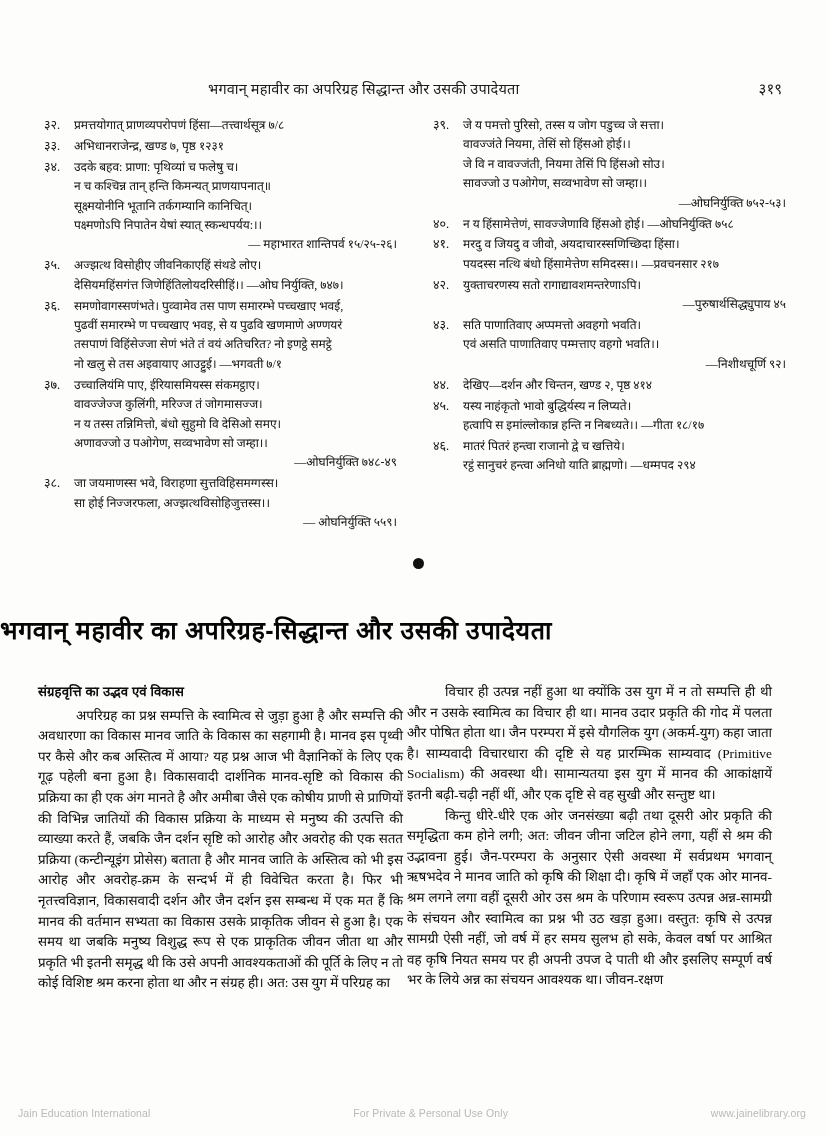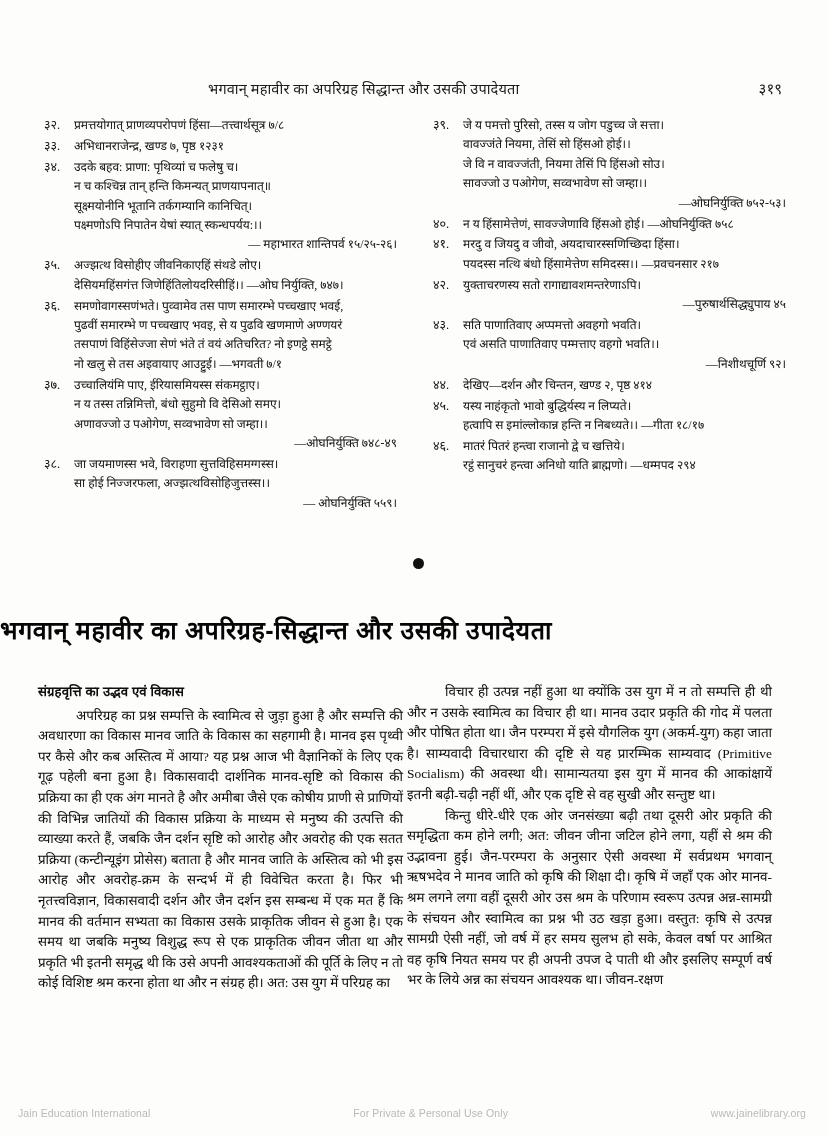--- a/index.html
+++ b/index.html
@@ -207,20 +207,21 @@
             <div class="fn-line">समणोवागस्सणंभते। पुव्वामेव तस पाण समारम्भे पच्चखाए भवई,</div>
             <div class="fn-line">पुढवीं समारम्भे ण पच्चखाए भवइ, से य पुढवि खणमाणे अण्णयरं</div>
             <div class="fn-line">तसपाणं विहिंसेज्जा सेणं भंते तं वयं अतिचरित? नो इणट्ठे समट्ठे</div>
             <div class="fn-line">नो खलु से तस अइवायाए आउट्टुई। —भगवती ७/१</div>
           </div>
         </div>
         <div class="fn-item">
           <div class="fn-num">३७.</div>
           <div class="fn-body">
             <div class="fn-line">उच्चालियंमि पाए, ईरियासमियस्स संकमट्ठाए।</div>
+            <div class="fn-line">वावज्जेज्ज कुलिंगी, मरिज्ज तं जोगमासज्ज।</div>
             <div class="fn-line">न य तस्स तन्निमित्तो, बंधो सुहुमो वि देसिओ समए।</div>
             <div class="fn-line">अणावज्जो उ पओगेण, सव्वभावेण सो जम्हा।।</div>
             <span class="fn-src-right">—ओघनिर्युक्ति ७४८-४९</span>
           </div>
         </div>
         <div class="fn-item">
           <div class="fn-num">३८.</div>
           <div class="fn-body">
             <div class="fn-line">जा जयमाणस्स भवे, विराहणा सुत्तविहिसमग्गस्स।</div>
             <div class="fn-line">सा होई निज्जरफला, अज्झत्थविसोहिजुत्तस्स।।</div>

